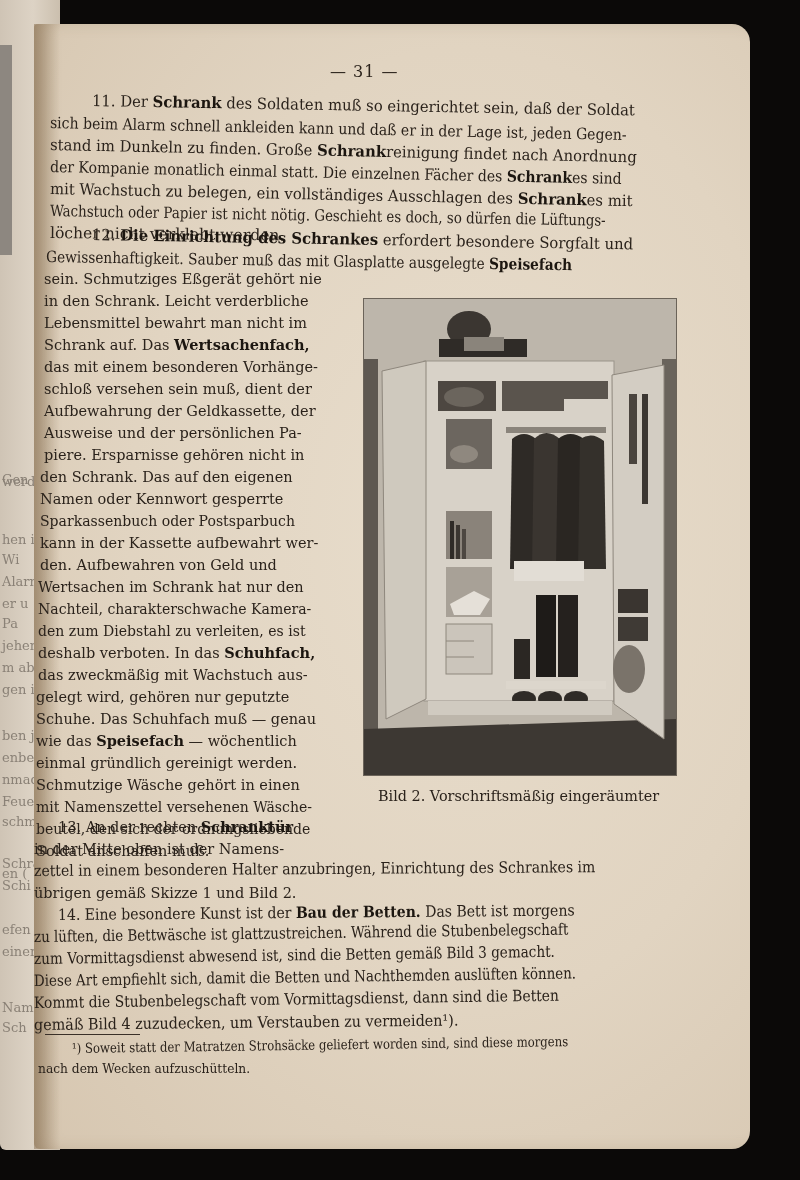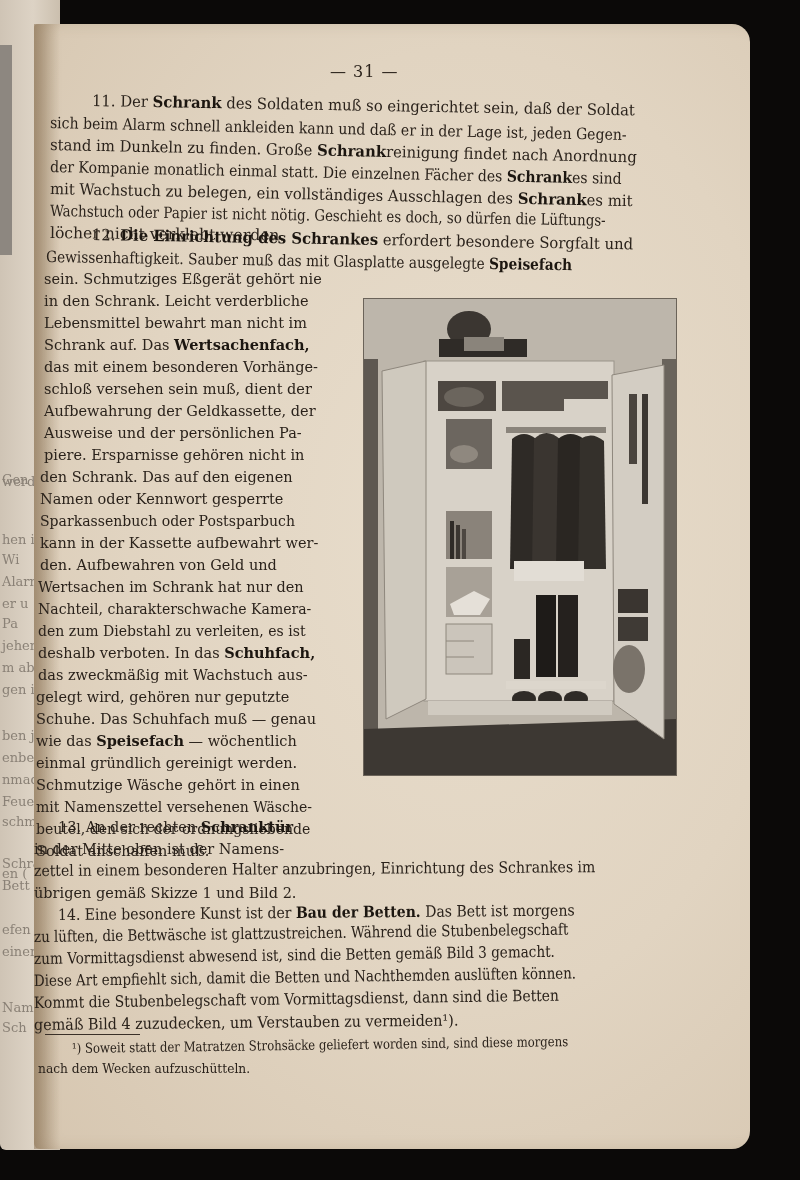--- a/index.html
+++ b/index.html
@@ -76,21 +76,21 @@
   <div class="lp-line" style="top:616px">Pa</div>
   <div class="lp-line" style="top:638px">jehen</div>
   <div class="lp-line" style="top:660px">m ab</div>
   <div class="lp-line" style="top:682px">gen i</div>
   <div class="lp-line" style="top:728px">ben j</div>
   <div class="lp-line" style="top:750px">enbel</div>
   <div class="lp-line" style="top:772px">nmad</div>
   <div class="lp-line" style="top:794px">Feue</div>
   <div class="lp-line" style="top:814px">schm</div>
   <div class="lp-line" style="top:856px">Schrar</div>
-  <div class="lp-line" style="top:878px">Bett</div>
+  <div class="lp-line" style="top:878px">Schi</div>
   <div class="lp-line" style="top:866px">en (</div>
   <div class="lp-line" style="top:922px">efen</div>
   <div class="lp-line" style="top:944px">einem</div>
   <div class="lp-line" style="top:1000px">Namen</div>
   <div class="lp-line" style="top:1020px">Sch</div>
 </div>
 
 <div class="page"></div>
 <div class="gutter"></div>
 
@@ -195,20 +195,21 @@
 
     <rect x="254" y="290" width="30" height="24" fill="#3a3530"></rect>
     <rect x="254" y="318" width="30" height="24" fill="#3f3a35"></rect>
     <ellipse cx="265" cy="370" rx="16" ry="24" fill="#7a736a"></ellipse>
 
     <rect x="64" y="402" width="184" height="14" fill="#d0cac0"></rect>
   </svg>
 </div>
 
 <div class="caption">
+  <div>Bild 2. Vorschriftsmäßig eingeräumter</div>
 </div>
 
 <div>
   <div class="text-line" style="left:58px;top:818px;transform:scaleX(0.93)">13. An der rechten <b>Schranktür</b></div>
   <div class="text-line" style="left:34px;top:840px;transform:scaleX(0.93)">in der Mitte oben ist der Namens-</div>
   <div class="text-line" style="left:34px;top:862px;transform:rotate(-0.4deg) scaleX(0.90)">zettel in einem besonderen Halter anzubringen, Einrichtung des Schrankes im</div>
   <div class="text-line" style="left:34px;top:884px;transform:scaleX(0.93)">übrigen gemäß Skizze 1 und Bild 2.</div>
 </div>
 
 <div>

